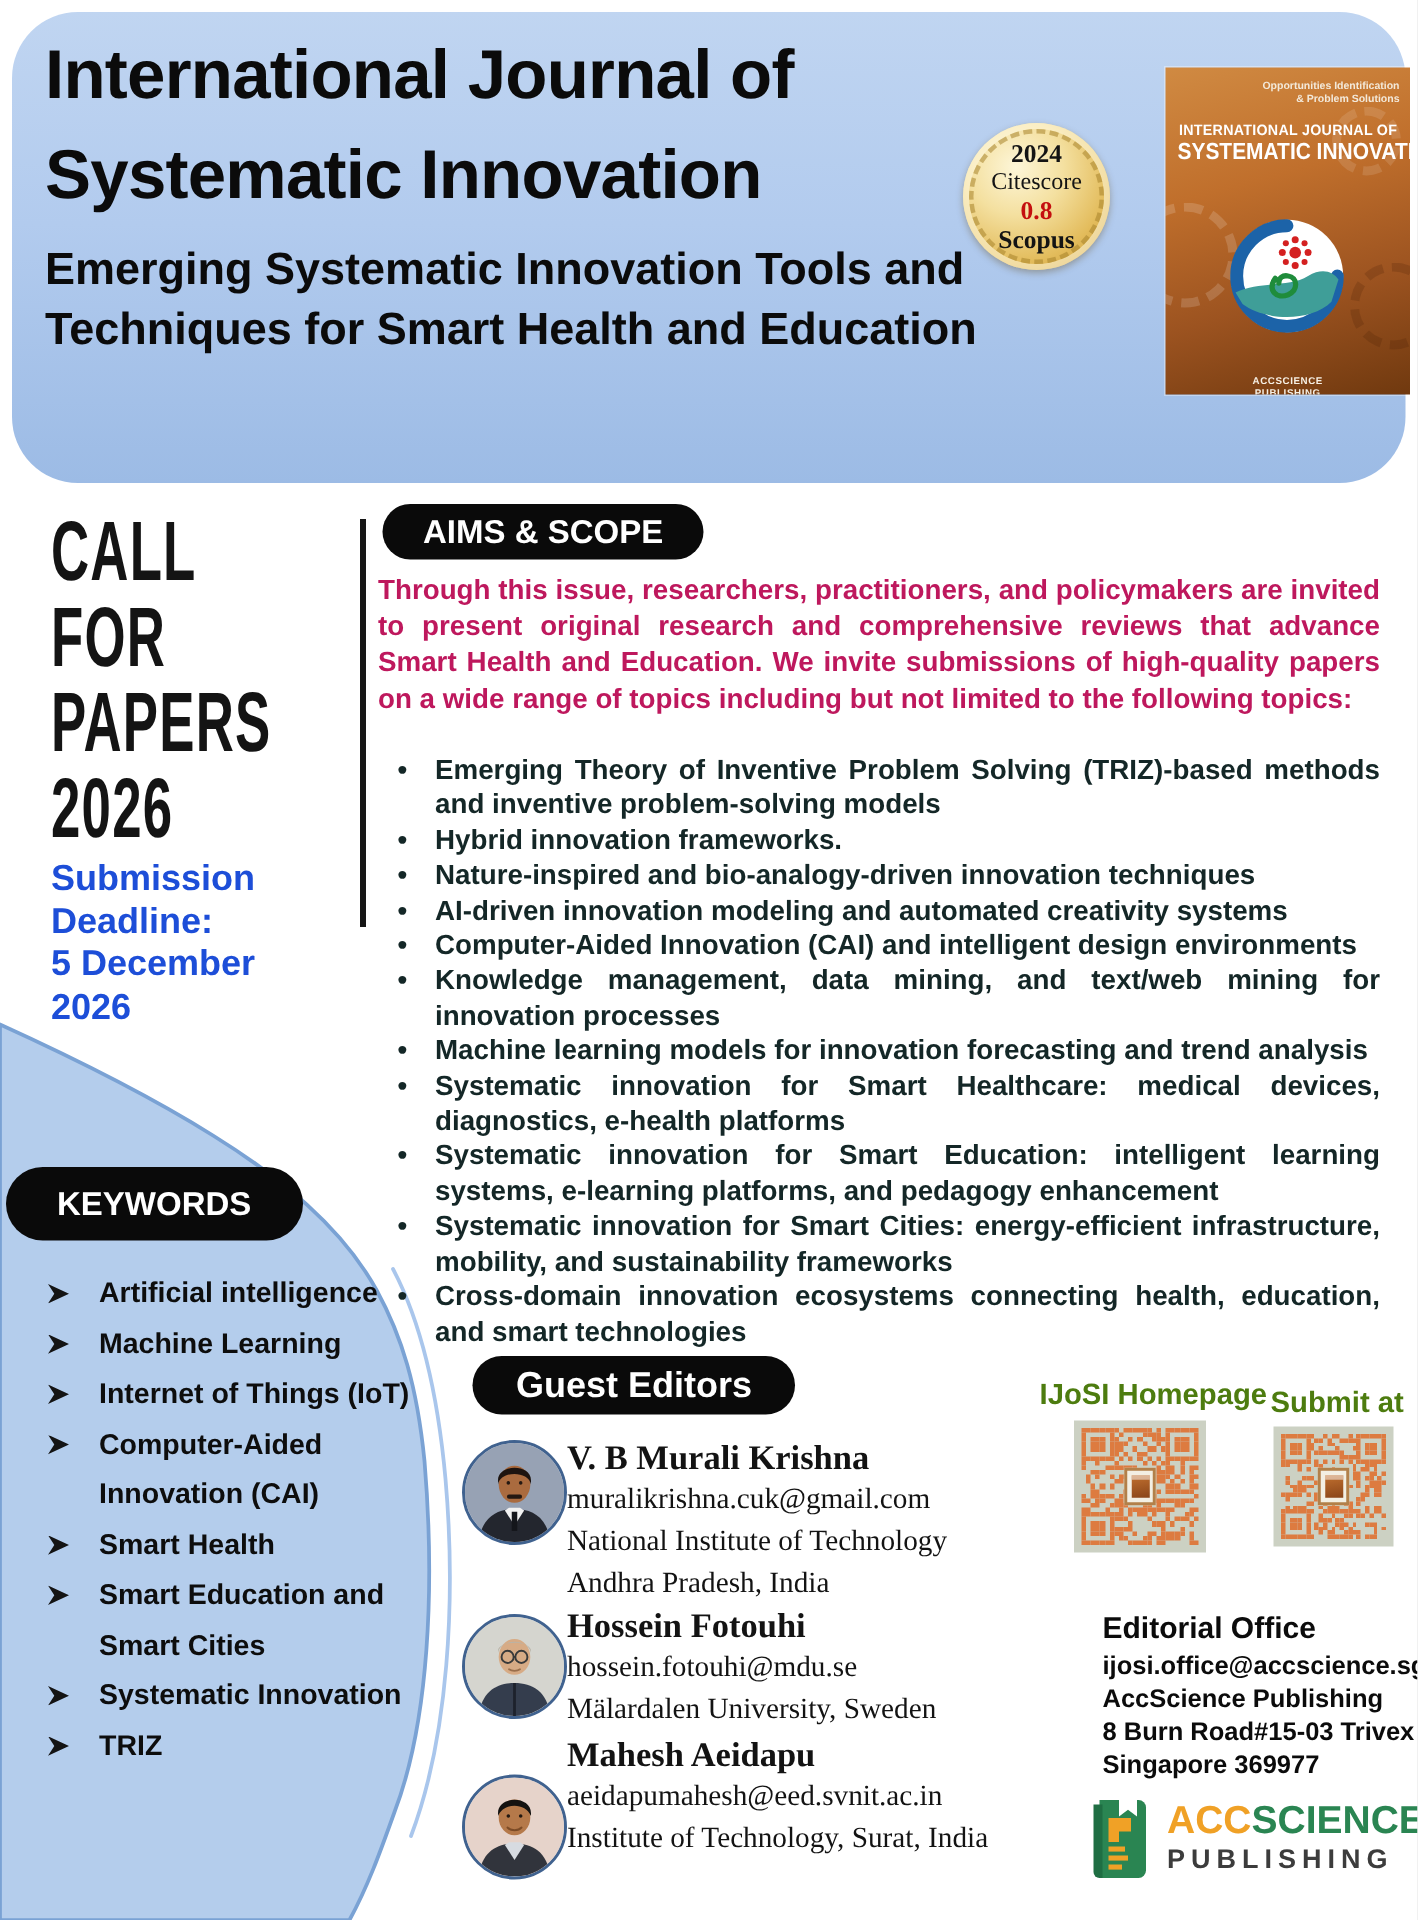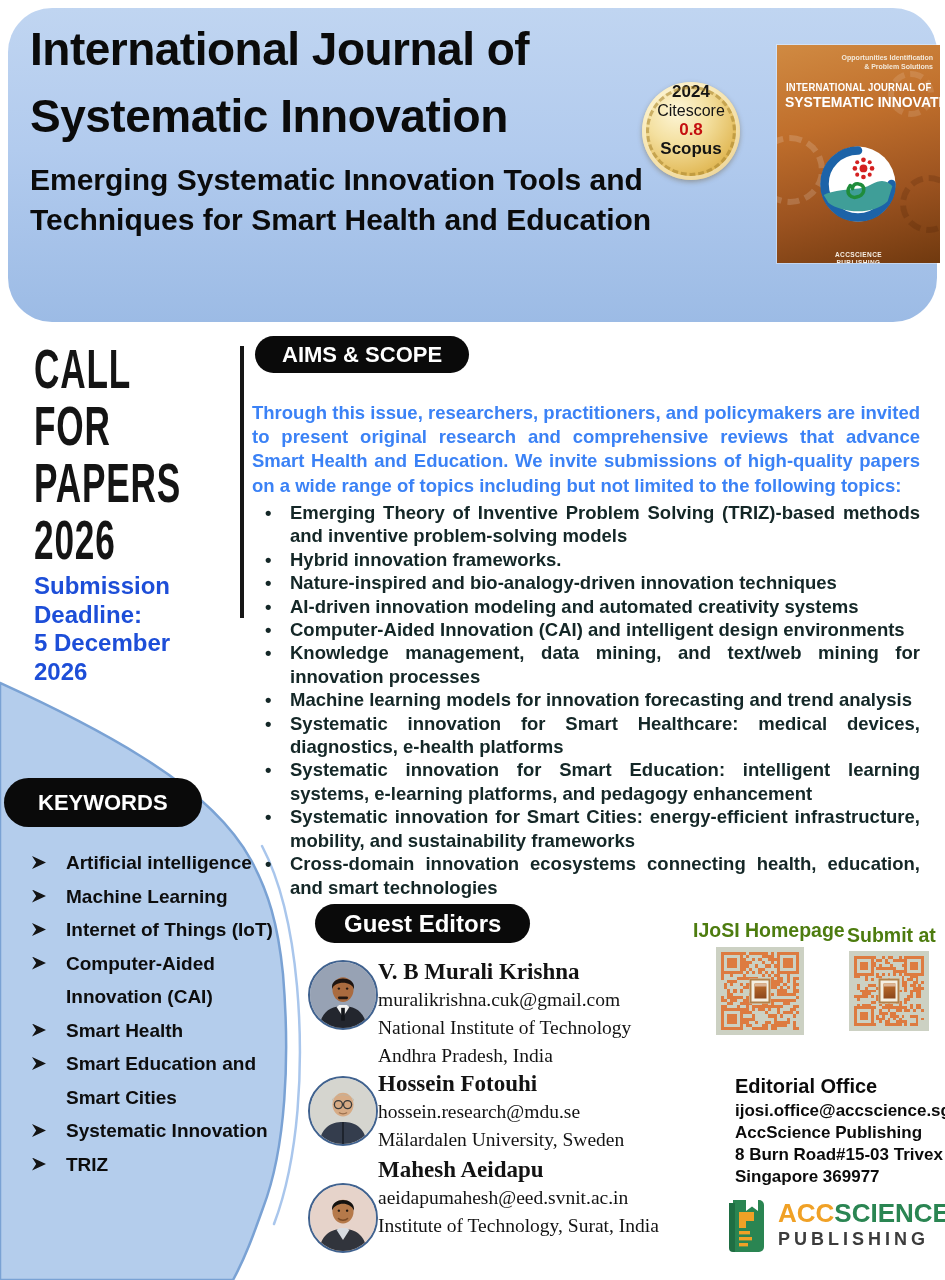--- a/index.html
+++ b/index.html
@@ -15,22 +15,22 @@
           background:linear-gradient(180deg,#c0d5f1 0%,#b2cbee 45%,#9cbbe5 100%);z-index:1;}
   .title{position:absolute;left:30px;top:16px;font-size:46px;line-height:67px;font-weight:800;
          color:#0b0b0b;letter-spacing:-0.5px;z-index:2;}
   .subtitle{position:absolute;left:30px;top:160px;width:660px;font-size:30px;line-height:40px;
             font-weight:800;color:#0b0b0b;z-index:2;}
 
   
   .medal{position:absolute;left:642px;top:82px;width:98px;height:98px;border-radius:50%;z-index:2;
          background:radial-gradient(circle at 36% 30%,#fdf6d8 0%,#f4e0a0 34%,#e3bc5c 68%,#c3932e 100%);
          box-shadow:inset 0 0 0 4px rgba(255,250,225,.55), 0 2px 5px rgba(90,60,10,.35);
-         display:flex;flex-direction:column;align-items:center;
-         font-family:Liberation Sans, sans-serif;color:#141414;text-align:center;}
+         display:flex;flex-direction:column;align-items:center;justify-content:center;
+         font-family:Liberation Serif, serif;color:#141414;text-align:center;}
   .medal::before{content:"";position:absolute;inset:4px;border-radius:50%;border:3px dashed #a8842c;opacity:.55;}
   .medal .m-year{font-size:17px;font-weight:700;line-height:19px;}
   .medal .m-label{font-size:16px;line-height:19px;}
   .medal .m-score{font-size:17px;font-weight:800;line-height:19px;color:#c40f0f;}
   .medal .m-src{font-size:17px;font-weight:700;line-height:20px;}
 
   
   .cover{position:absolute;left:777px;top:45px;width:163px;height:218px;z-index:2;overflow:hidden;
          background:linear-gradient(165deg,#d08a42 0%,#c06f2c 35%,#9c5320 68%,#70390f 100%);
          box-shadow:0 0 0 1px rgba(255,255,255,.35);}
@@ -54,22 +54,22 @@
   .call .line span{display:inline-block;font-size:44px;font-weight:800;line-height:50px;color:#141414;
                    transform:scale(.8,1.28);transform-origin:0 4px;letter-spacing:1px;}
   .deadline{position:absolute;left:34px;top:572px;font-size:24px;line-height:28.5px;font-weight:700;
             color:#1d4ed8;z-index:2;}
 
   
   .vline{position:absolute;left:240px;top:346px;width:4px;height:272px;background:#161616;z-index:2;}
   .pill{background:#0a0a0a;color:#ffffff;font-weight:700;display:inline-flex;align-items:center;
         justify-content:center;z-index:3;position:absolute;}
   .aims-pill{left:255px;top:336px;height:37px;padding:0 27px;border-radius:20px;font-size:22px;}
-  .aims-intro{position:absolute;left:252px;top:401px;width:668px;font-size:18.5px;line-height:24.2px;
-              font-weight:700;color:#3b82f6;text-align:justify;z-index:2;}
+  .aims-intro{position:absolute;left:252px;top:381px;width:668px;font-size:18.5px;line-height:24.2px;
+              font-weight:700;color:#be185d;text-align:justify;z-index:2;}
   .topics{position:absolute;left:252px;top:501px;width:668px;margin:0;padding:0;list-style:none;
           font-size:18.5px;line-height:23.4px;font-weight:700;color:#142727;z-index:2;}
   .topics li{position:relative;padding-left:38px;text-align:justify;}
   .topics li::before{content:"\2022";position:absolute;left:13px;top:0;}
 
   
   .kw-pill{left:4px;top:778px;height:49px;padding:0 34px;border-radius:25px;font-size:22px;}
   .keywords{position:absolute;left:30px;top:846px;width:255px;margin:0;padding:0;list-style:none;
             font-size:19px;line-height:33.5px;font-weight:700;color:#0d0d0d;z-index:2;}
   .keywords li{position:relative;padding-left:36px;}
@@ -245,21 +245,21 @@
         <ellipse cx="36" cy="29" rx="11.5" ry="13" fill="#d7ab85"></ellipse>
         <path d="M24,26 C25,21 30,18 36,18 C42,18 47,21 48,26 L48,24 C46,17 26,17 24,24 Z" fill="#b9b4a8"></path>
         <circle cx="31" cy="29" r="4.4" fill="none" stroke="#3a3a3a" stroke-width="1.4"></circle>
         <circle cx="41" cy="29" r="4.4" fill="none" stroke="#3a3a3a" stroke-width="1.4"></circle>
         <line x1="35.4" y1="29" x2="36.6" y2="29" stroke="#3a3a3a" stroke-width="1.4"></line>
         <path d="M32,38 C34,39.5 38,39.5 40,38" fill="none" stroke="#9a6f4c" stroke-width="1.3" stroke-linecap="round"></path>
       </svg>
     </div>
     <div class="txt">
       <h3>Hossein Fotouhi</h3>
-      <p>hossein.research@mdu.se</p>
+      <p>hossein.fotouhi@mdu.se</p>
       <p>Mälardalen University, Sweden</p>
 
     </div>
   </div>
 
   <div class="ed" id="ed3">
     <div class="photo">
       <svg viewBox="0 0 72 72" aria-hidden="true">
         <rect width="72" height="72" fill="#e6d3ca"></rect>
         <path d="M10,72 C12,54 23,48 36,48 C49,48 60,54 62,72 Z" fill="#31343c"></path>

